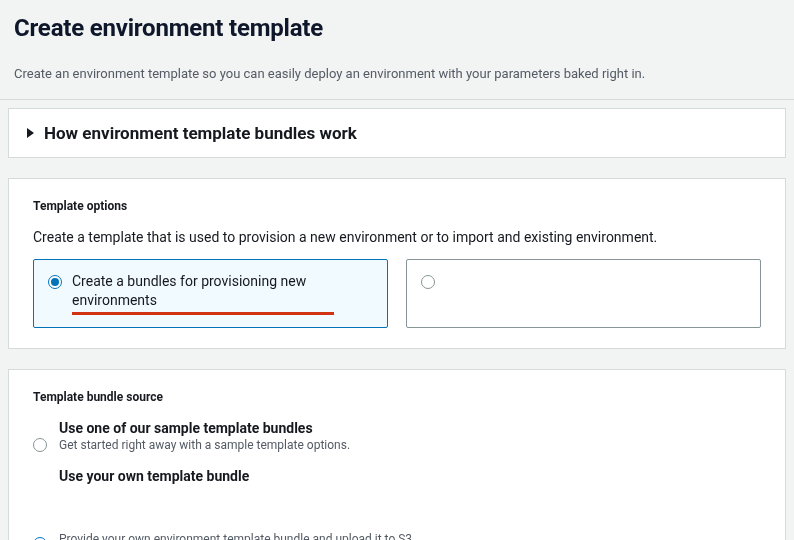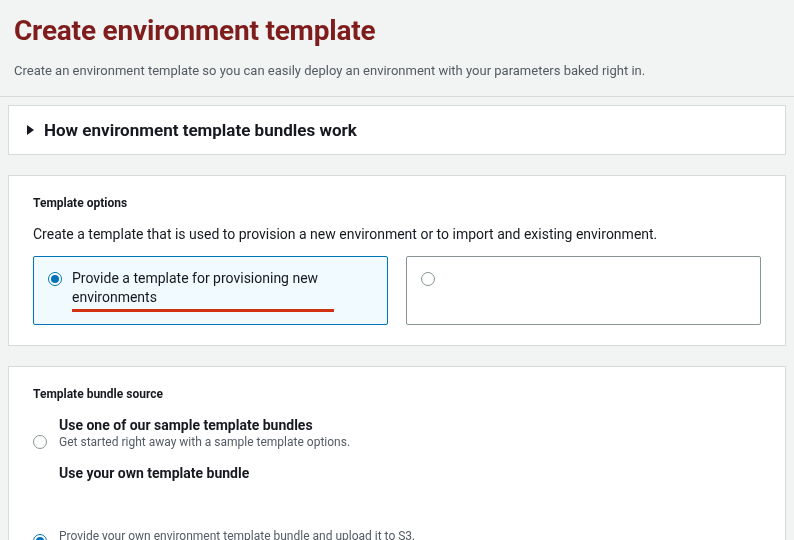--- a/index.html
+++ b/index.html
@@ -9,27 +9,27 @@
       width: 794px;
       height: 540px;
       overflow: hidden;
       color: #16191f;
     }
     .page-header {
       padding: 14px 14px 18px 14px;
       border-bottom: 1px solid #d5dbdb;
     }
     .page-title {
-      font-size: 28px;
-      font-weight: 700;
-      color: #7f1d1d;
+      font-size: 24px;
+      font-weight: 700;
+      color: #0f172a;
       letter-spacing: -0.2px;
     }
     .page-subtitle {
-      margin-top: 16px;
+      margin-top: 24px;
       font-size: 13px;
       color: #545b64;
     }
     .panel {
       background: #ffffff;
       border: 1px solid #d5dbdb;
       margin: 8px 8px 0 8px;
     }
     .panel.collapsed {
       padding: 0;
@@ -181,21 +181,21 @@
   </div>
 </div>
 
 <div class="section">
   <h2 class="section-title">Template options</h2>
   <p class="section-desc">Create a template that is used to provision a new environment or to import and existing environment.</p>
   <div class="option-row">
     <div class="option-card selected">
       <span class="radio"></span>
       <div class="option-text">
-        <span>Provide a template for provisioning new environments</span>
+        <span>Create a bundles for provisioning new environments</span>
         <div class="underline-red u1"></div>
       </div>
     </div>
     <div class="option-card">
       <span class="radio"></span>
     </div>
   </div>
 </div>
 
 <div class="section">

